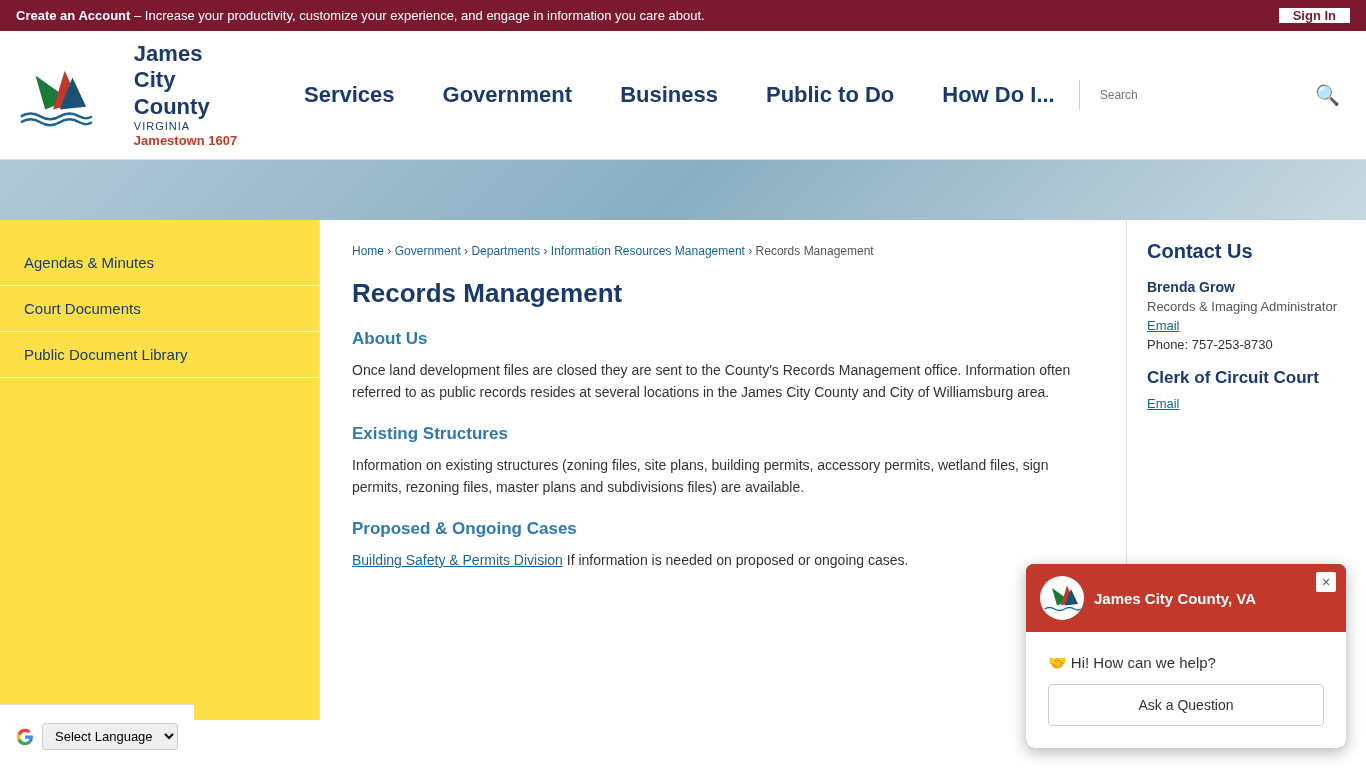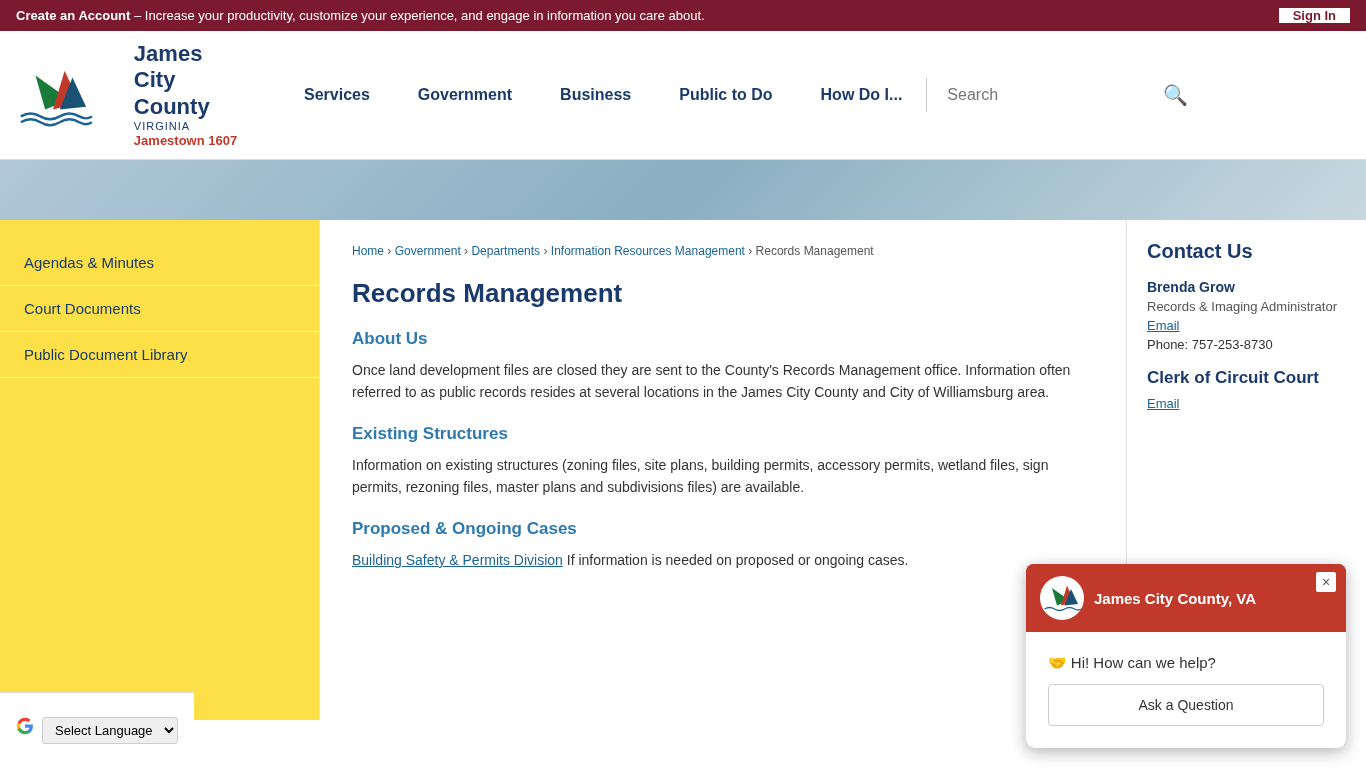--- a/index.html
+++ b/index.html
@@ -64,39 +64,39 @@
       flex-direction: column;
     }
     .main-nav {
       display: flex;
       align-items: center;
       flex: 1;
       padding: 0 10px;
     }
     .nav-item {
       padding: 20px 24px;
-      font-size: 16px;
+      font-size: 22px;
       font-weight: bold;
       color: #1a3a6b;
       cursor: pointer;
       white-space: nowrap;
       text-decoration: none;
       display: block;
     }
     .search-area {
       display: flex;
       align-items: center;
       border-left: 1px solid #ccc;
       padding: 0 16px;
       min-width: 280px;
     }
     .search-input {
       border: none;
       outline: none;
-      font-size: 16px;
+      font-size: 12px;
       color: #999;
       width: 220px;
       padding: 8px 4px;
     }
     .search-icon-btn {
       background: none;
       border: none;
       cursor: pointer;
       font-size: 20px;
       color: #555;
@@ -288,23 +288,24 @@
       cursor: pointer;
       border-radius: 4px;
     }
 
     
     .language-bar {
       position: fixed;
       bottom: 0;
       left: 0;
       background: #fff;
-      padding: 24px 16px;
+      padding: 18px 16px;
       border-top: 1px solid #ddd;
       display: flex;
+      align-items: center;
       gap: 8px;
       z-index: 998;
     }
     .language-select {
       padding: 4px 8px;
       font-size: 13px;
       border: 1px solid #ccc;
       border-radius: 3px;
       cursor: pointer;
     }

